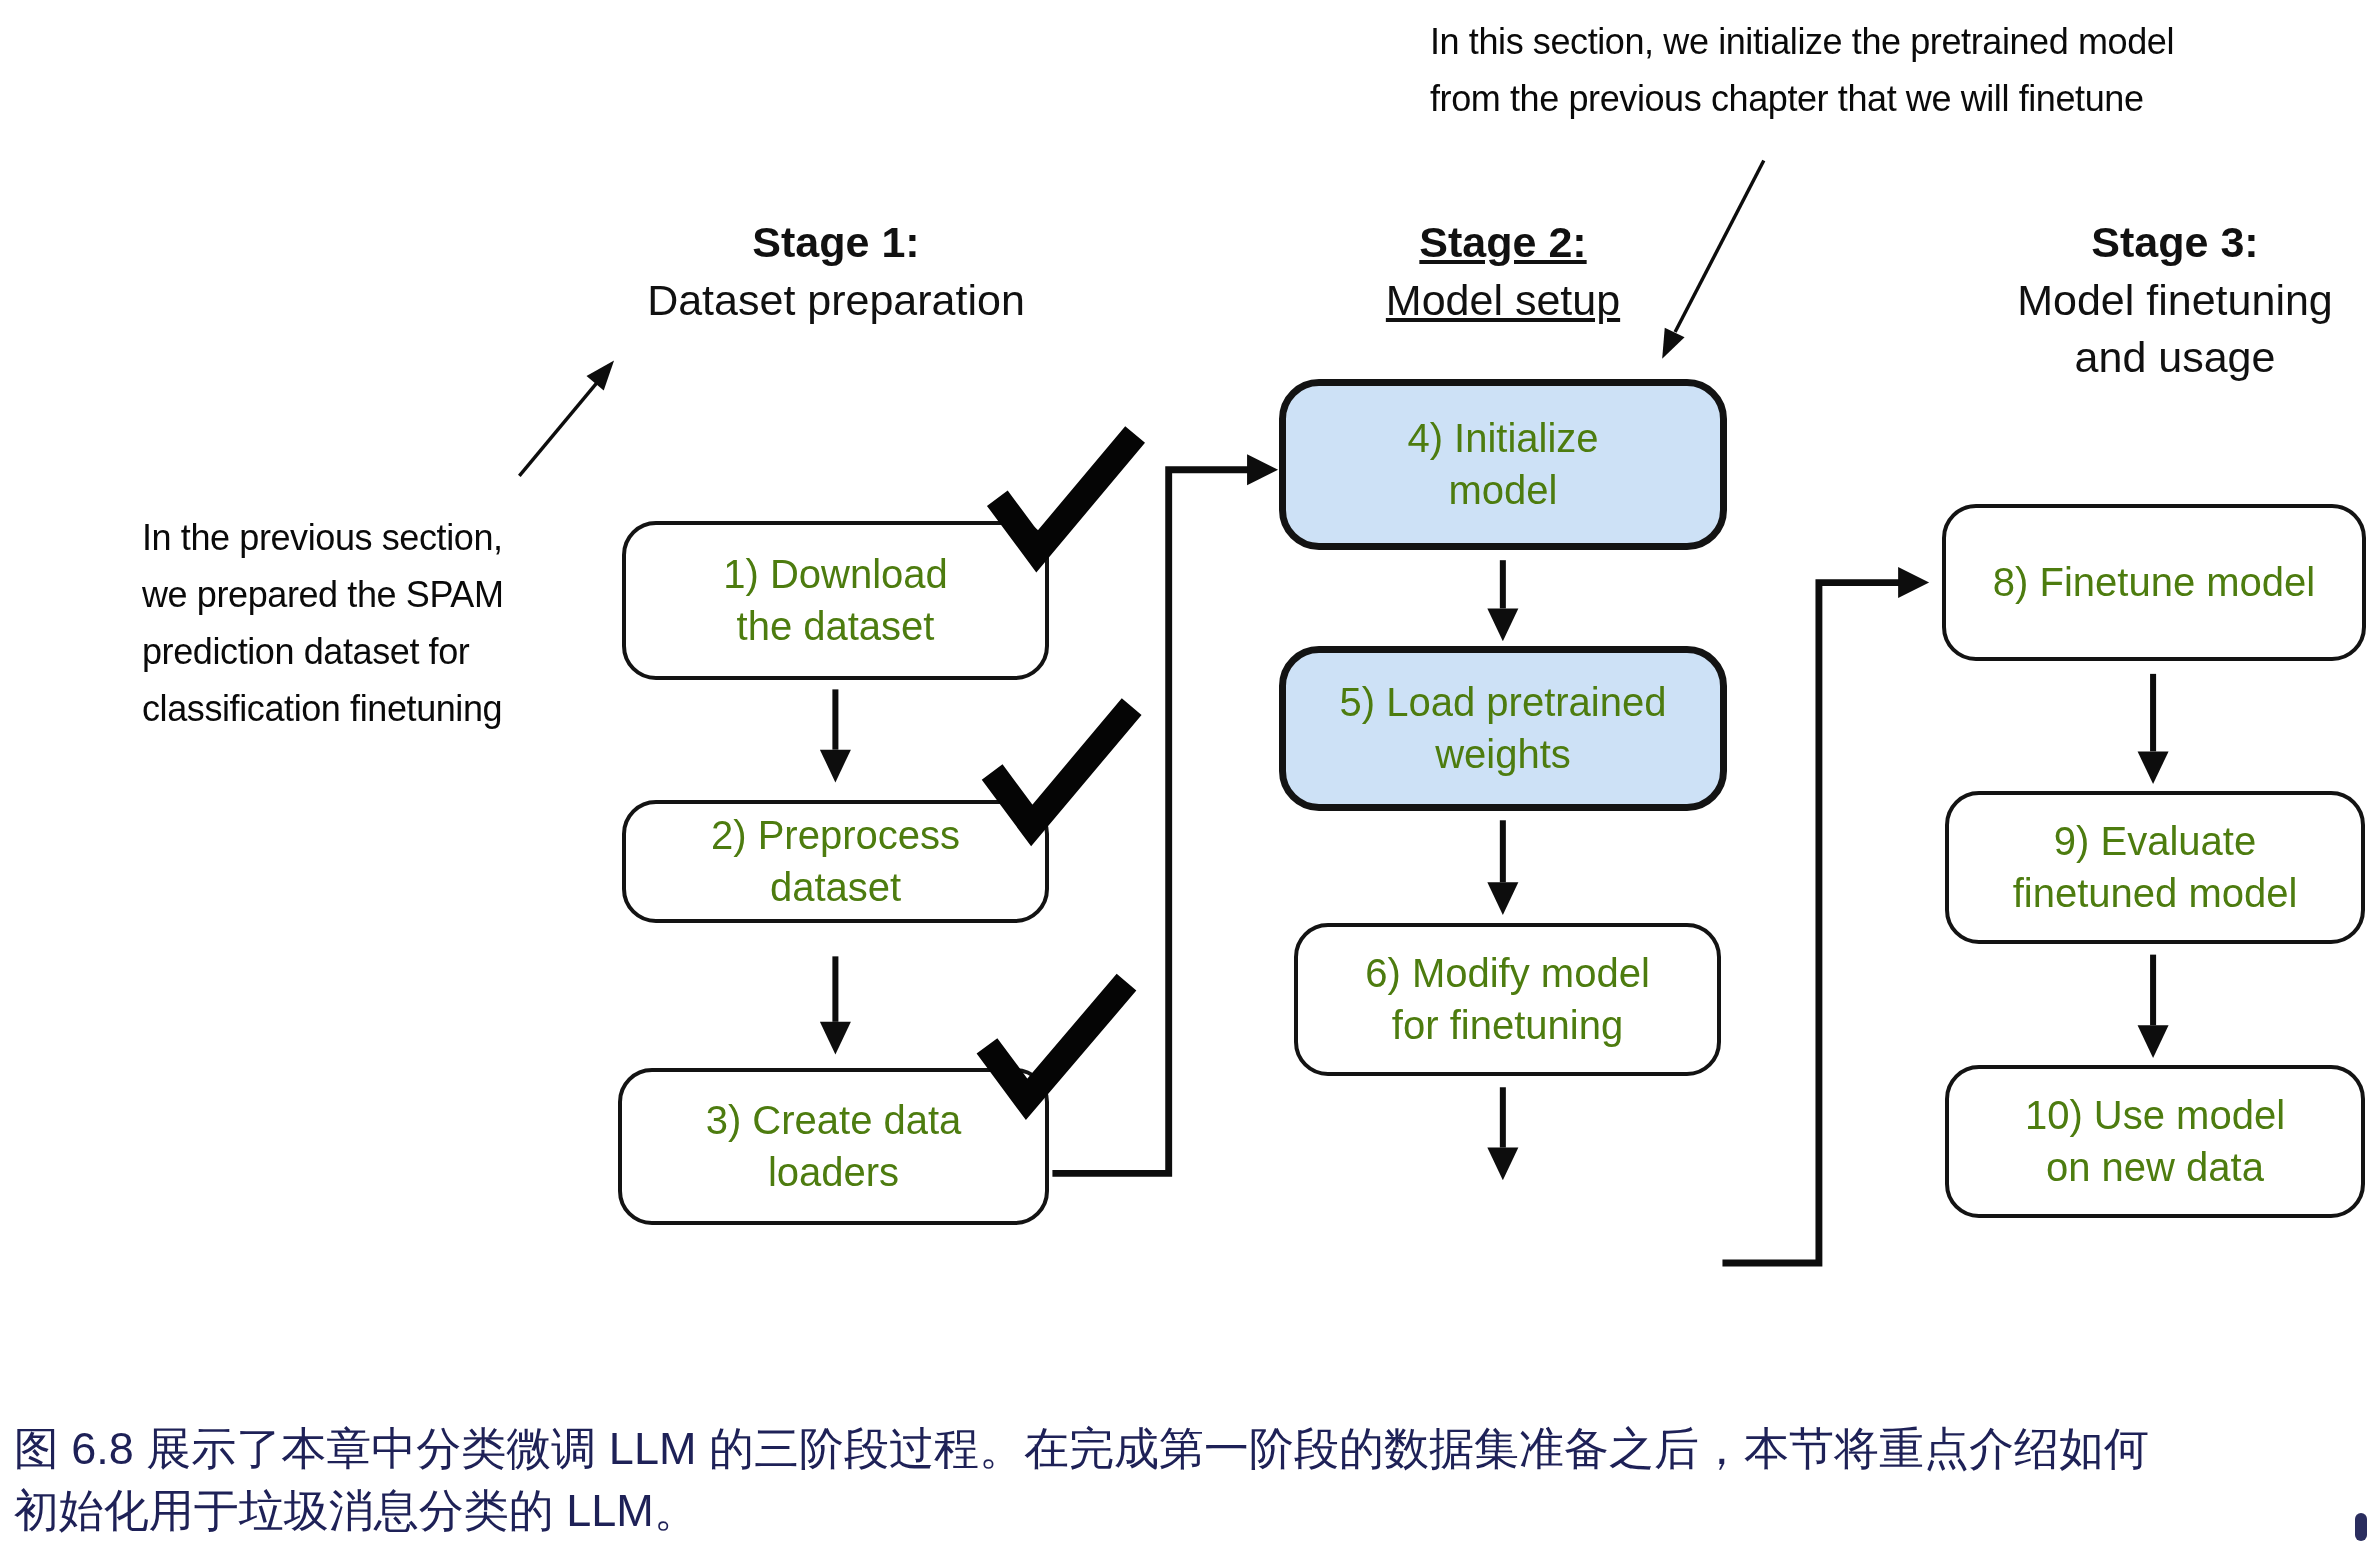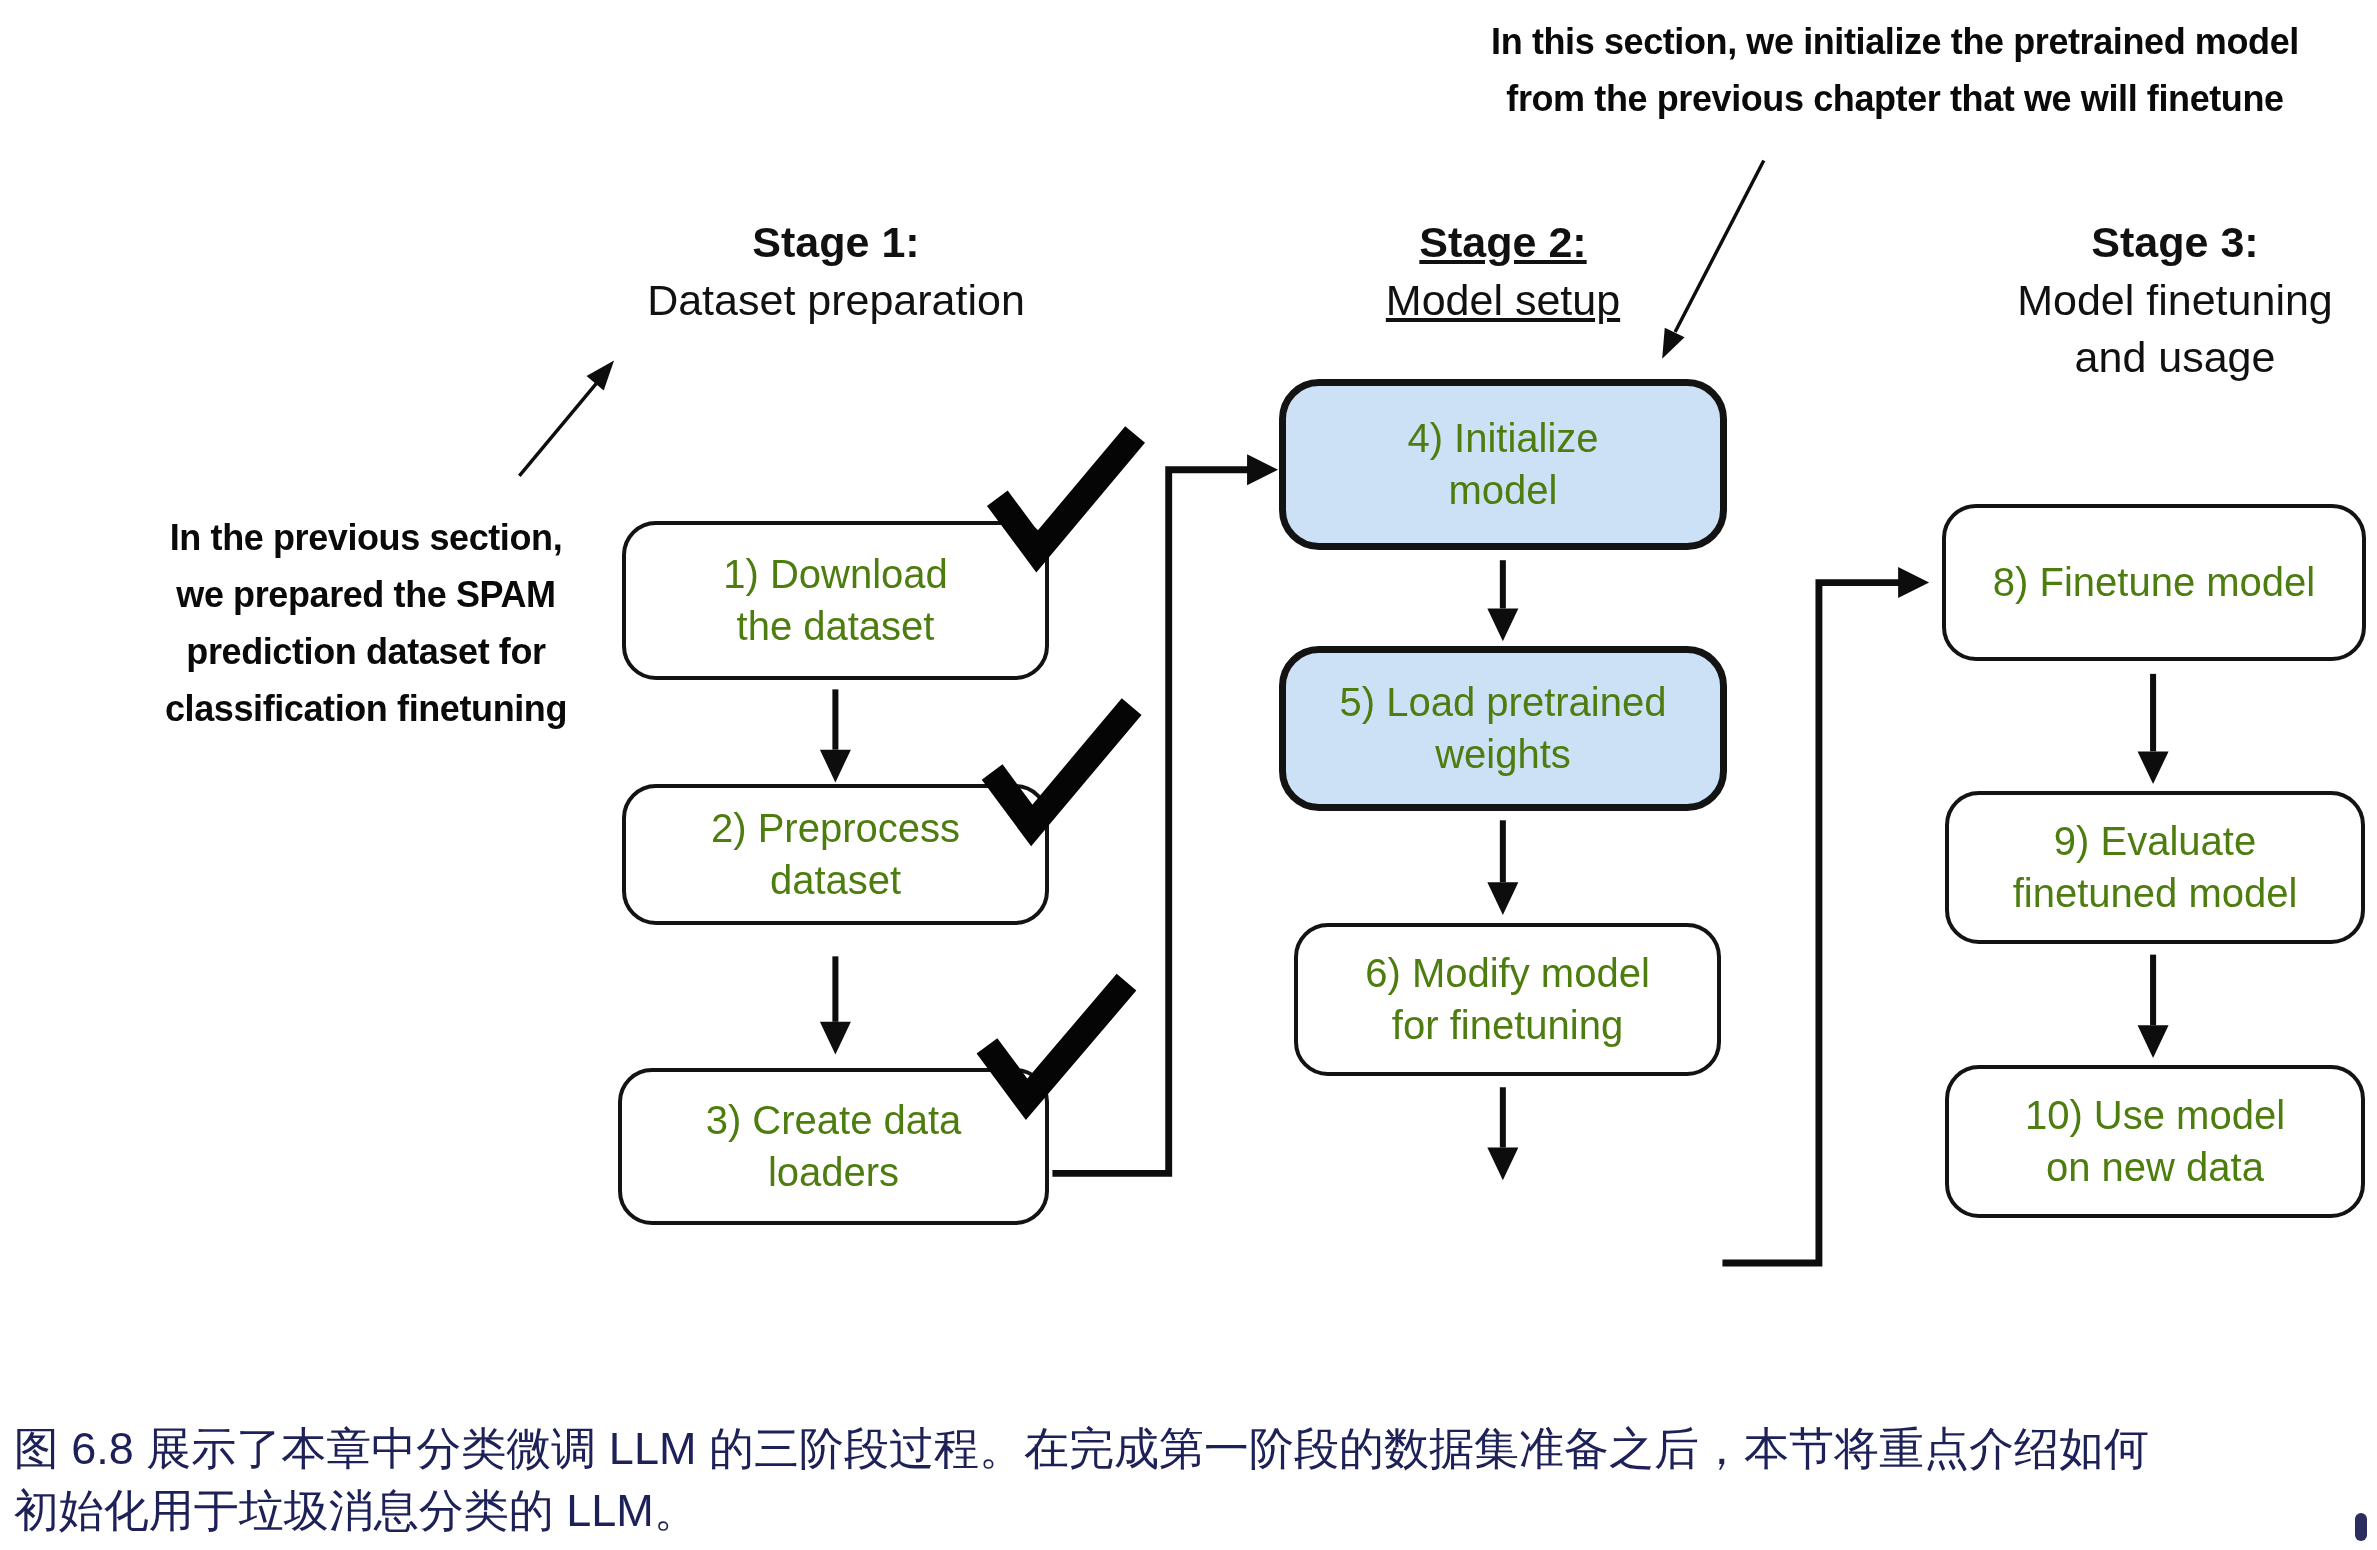--- a/index.html
+++ b/index.html
@@ -12,21 +12,21 @@
        font-size:40px;line-height:1.28;color:#4d7c0f;text-align:center;}
   .box span{display:block;white-space:nowrap;}
   .box.highlight{background:#cde1f6;border-width:7.8px;border-radius:40px;}
 
   
   .stage{position:absolute;text-align:center;font-size:43px;line-height:1.34;color:#111;}
   .stage .t{font-weight:bold;}
   .stage div{white-space:nowrap;}
 
   
-  .note{position:absolute;text-align:center;font-weight:bold;font-size:36px;line-height:1.58;
+  .note{position:absolute;text-align:left;font-weight:normal;font-size:36px;line-height:1.58;
         letter-spacing:-0.4px;color:#0a0a0a;}
   .note div{white-space:nowrap;}
 
   
   .caption{position:absolute;left:13.8px;top:1418px;width:2352px;font-size:45px;line-height:62px;
            color:#1e2157;}
 
   
   #overlay{position:absolute;left:0;top:0;width:2377px;height:1551px;pointer-events:none;}
 
@@ -60,21 +60,21 @@
   <div class="stage" style="left:1908px;top:214px;width:534px;">
     <div class="t">Stage 3:</div>
     <div>Model finetuning</div>
     <div>and usage</div>
   </div>
 
   <div class="box" style="left:622px;top:521px;width:427px;height:159px;">
     <span>1) Download</span>
     <span>the dataset</span>
   </div>
-  <div class="box" style="left:622px;top:784px;width:427px;height:141px;">
+  <div class="box" style="left:622px;top:800px;width:427px;height:123px;">
     <span>2) Preprocess</span>
     <span>dataset</span>
   </div>
   <div class="box" style="left:618px;top:1068px;width:431px;height:157px;">
     <span>3) Create data</span>
     <span>loaders</span>
   </div>
 
   <div class="box highlight" style="left:1279px;top:379px;width:448px;height:171px;">
     <span>4) Initialize</span>

